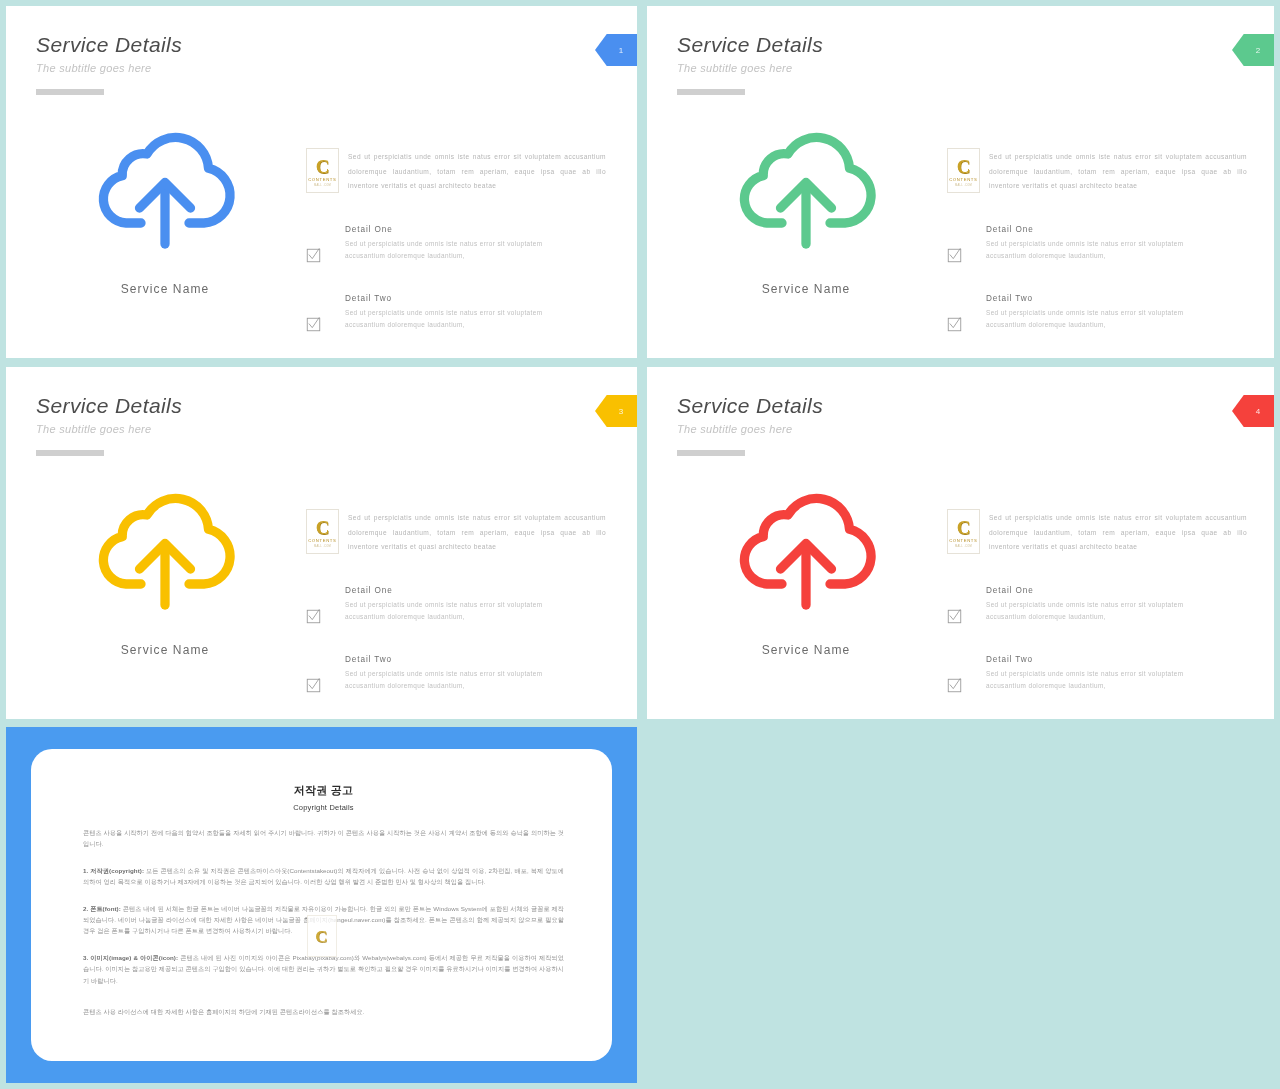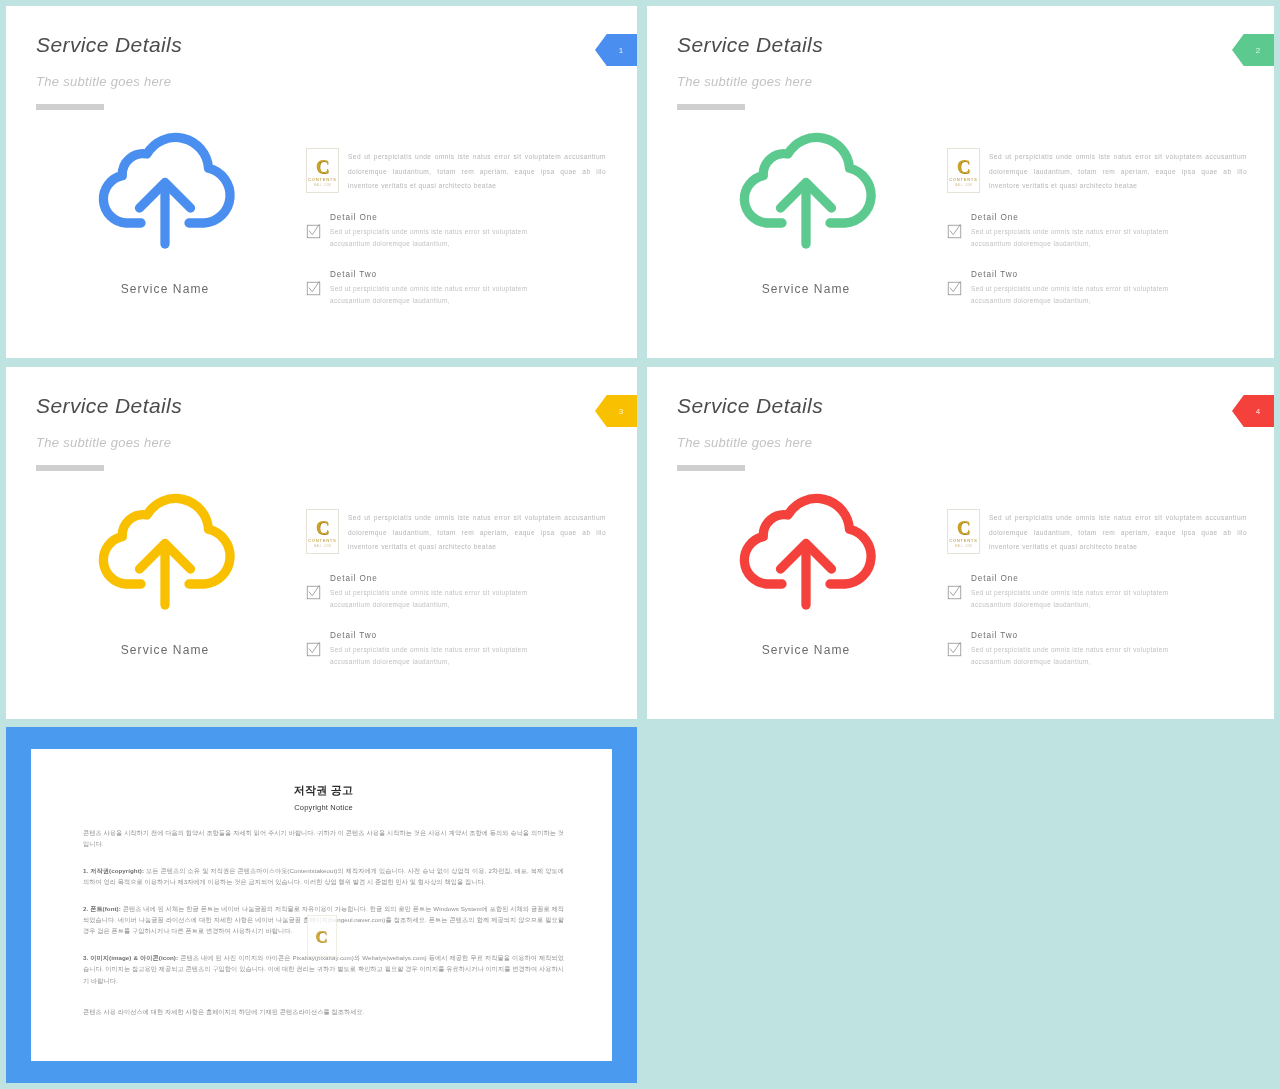--- a/index.html
+++ b/index.html
@@ -34,24 +34,24 @@
   .hdr { position: absolute; left: 30px; top: 26px; font-style: italic; }
   .hdr-title {
     font-size: 21px;
     font-weight: 400;
     color: #4c4c4c;
     letter-spacing: .4px;
     line-height: 26px;
     white-space: nowrap;
   }
   .hdr-sub {
-    font-size: 13px;
+    font-size: 11px;
     color: #c3c3c3;
     letter-spacing: .3px;
-    margin-top: 16px;
+    margin-top: 4px;
     white-space: nowrap;
   }
   .hdr-rule {
     width: 68px;
     height: 6px;
     background: #cfcfcf;
     margin-top: 15px;
   }
 
   
@@ -133,21 +133,21 @@
   .lead-text {
     font-size: 6.6px;
     line-height: 14.6px;
     color: #b6b6b6;
     letter-spacing: .42px;
     text-align: justify;
     padding-top: 2px;
   }
 
   
-  .detail { display: flex; gap: 9px; align-items: center; margin-top: 18px; }
+  .detail { display: flex; gap: 24px; align-items: flex-end; margin-top: 30px; }
   .detail:first-of-type { margin-top: 22px; }
 
   .chk { flex: 0 0 auto; width: 15px; height: 15px; margin-top: 1px; }
 
   .detail-title {
     font-size: 8.2px;
     color: #6f6f6f;
     letter-spacing: .9px;
     line-height: 11px;
   }
@@ -170,20 +170,21 @@
     background: #4a9bf0;
     padding: 22px 25px;
   }
   .copycard {
     width: 100%;
     height: 100%;
     background: #ffffff;
     position: relative;
     padding: 34px 48px 0 52px;
     overflow: hidden;
+    border-radius: 21px;
   }
   .cp-title {
     text-align: center;
     font-size: 11px;
     font-weight: 700;
     color: #2b2b2b;
     letter-spacing: .2px;
   }
   .cp-subtitle {
     text-align: center;
@@ -417,21 +418,21 @@
           <div class="detail-title">Detail  Two</div>
           <div class="detail-body">Sed ut perspiciatis  unde  omnis  iste natus error  sit voluptatem  accusantium  doloremque  laudantium,</div>
         </div>
       </div>
     </div>
   </div>
 
   <div class="copyslide" style="background: rgb(74, 155, 240);">
     <div class="copycard">
       <div class="cp-title">저작권 공고</div>
-      <div class="cp-subtitle">Copyright Notice</div>
+      <div class="cp-subtitle">Copyright Details</div>
 
       <div class="cp-para">콘텐츠 사용을 시작하기 전에 다음의 협약서 조항들을 자세히 읽어 주시기 바랍니다. 귀하가 이 콘텐츠 사용을 시작하는 것은 사용시 계약서 조항에 동의와 승낙을 의미하는 것입니다.</div>
 
       <div class="cp-para">
         <b>1. 저작권(copyright):</b>
         <span>모든 콘텐츠의 소유 및 저작권은 콘텐츠마이스아웃(Contentstakeout)의 제작자에게 있습니다. 사전 승낙 없이 상업적 이용, 2차편집, 배포, 복제 양도에 의하여 영리 목적으로 이용하거나 제3자에게 이용하는 것은 금지되어 있습니다. 이러한 상업 행위 발견 시 준법한 민사 및 형사상의 책임을 집니다.</span>
       </div>
 
       <div class="cp-para">
         <b>2. 폰트(font):</b>

